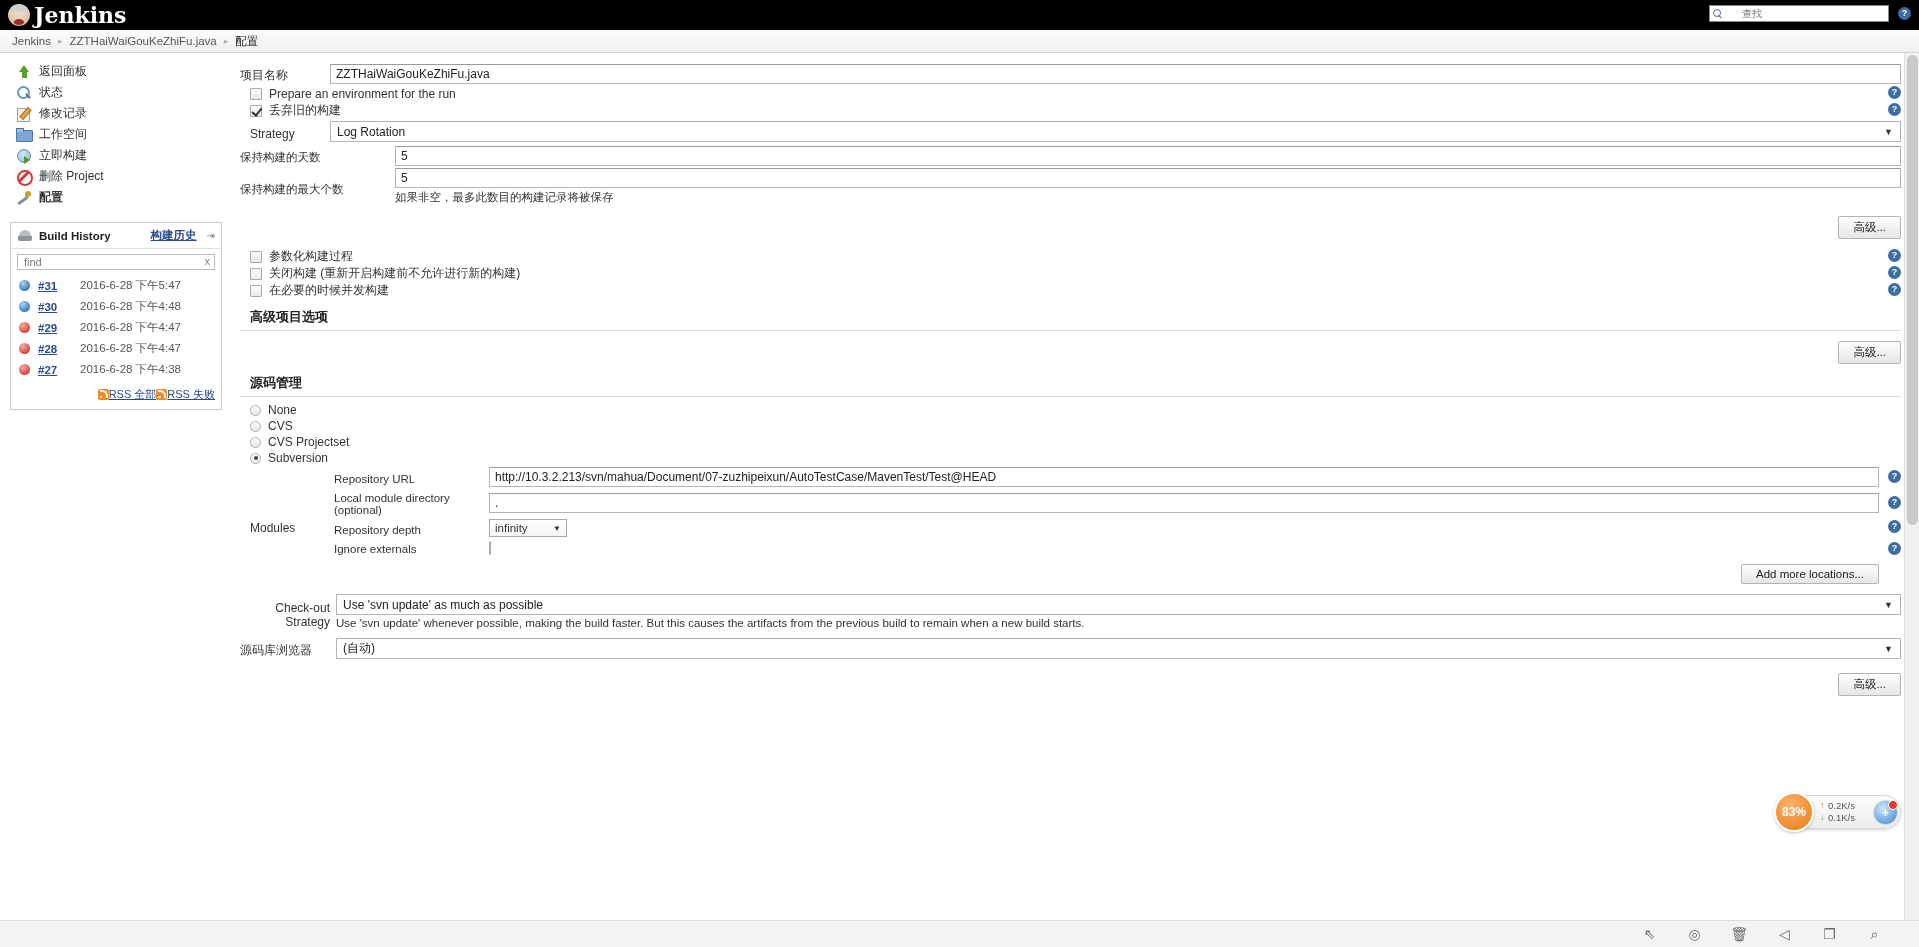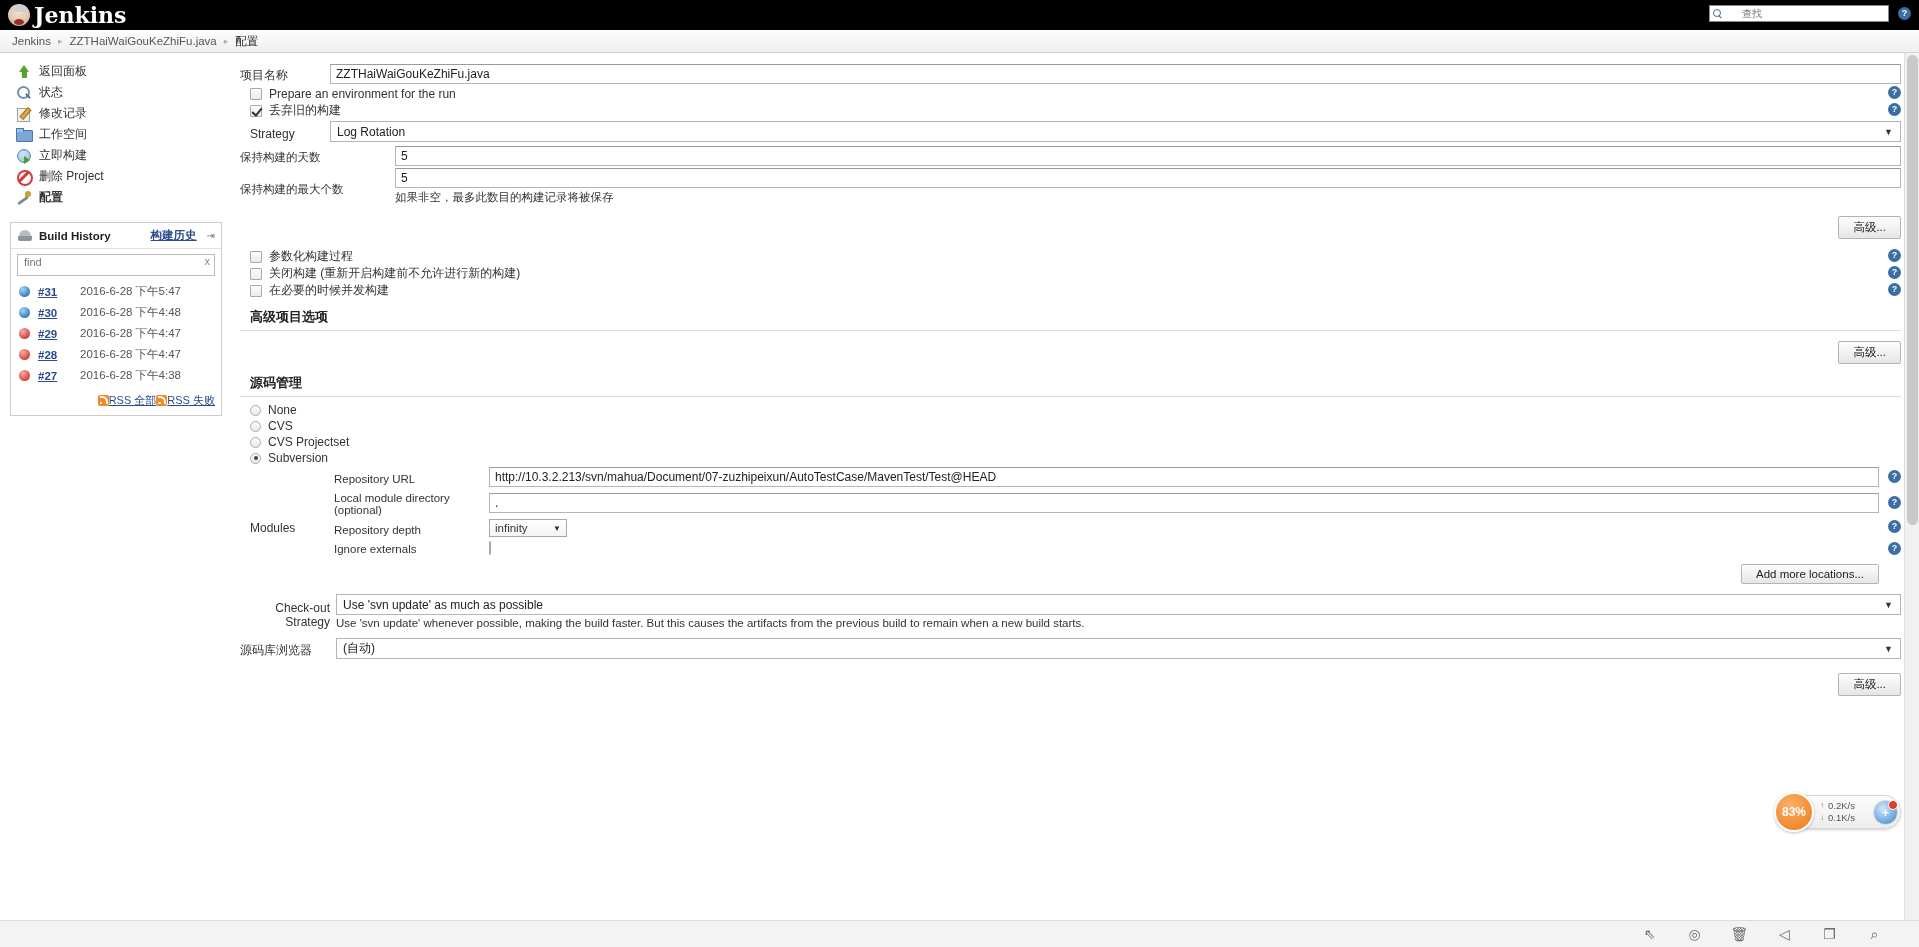--- a/index.html
+++ b/index.html
@@ -304,21 +304,21 @@
     font-weight: bold;
     font-size: 11.5px;
   }
   .bh-arrow {
     margin-left: 4px;
     color: #777;
     font-size: 10px;
   }
   .bh-find {
     margin: 5px 6px;
-    height: 22px;
+    height: 16px;
     border: 1px solid #bbb;
     background: #fff;
     display: flex;
     align-items: flex-start;
     padding: 0 4px;
   }
   .bh-find input {
     border: 0; outline: 0;
     width: 100%;
     font-size: 11px;

